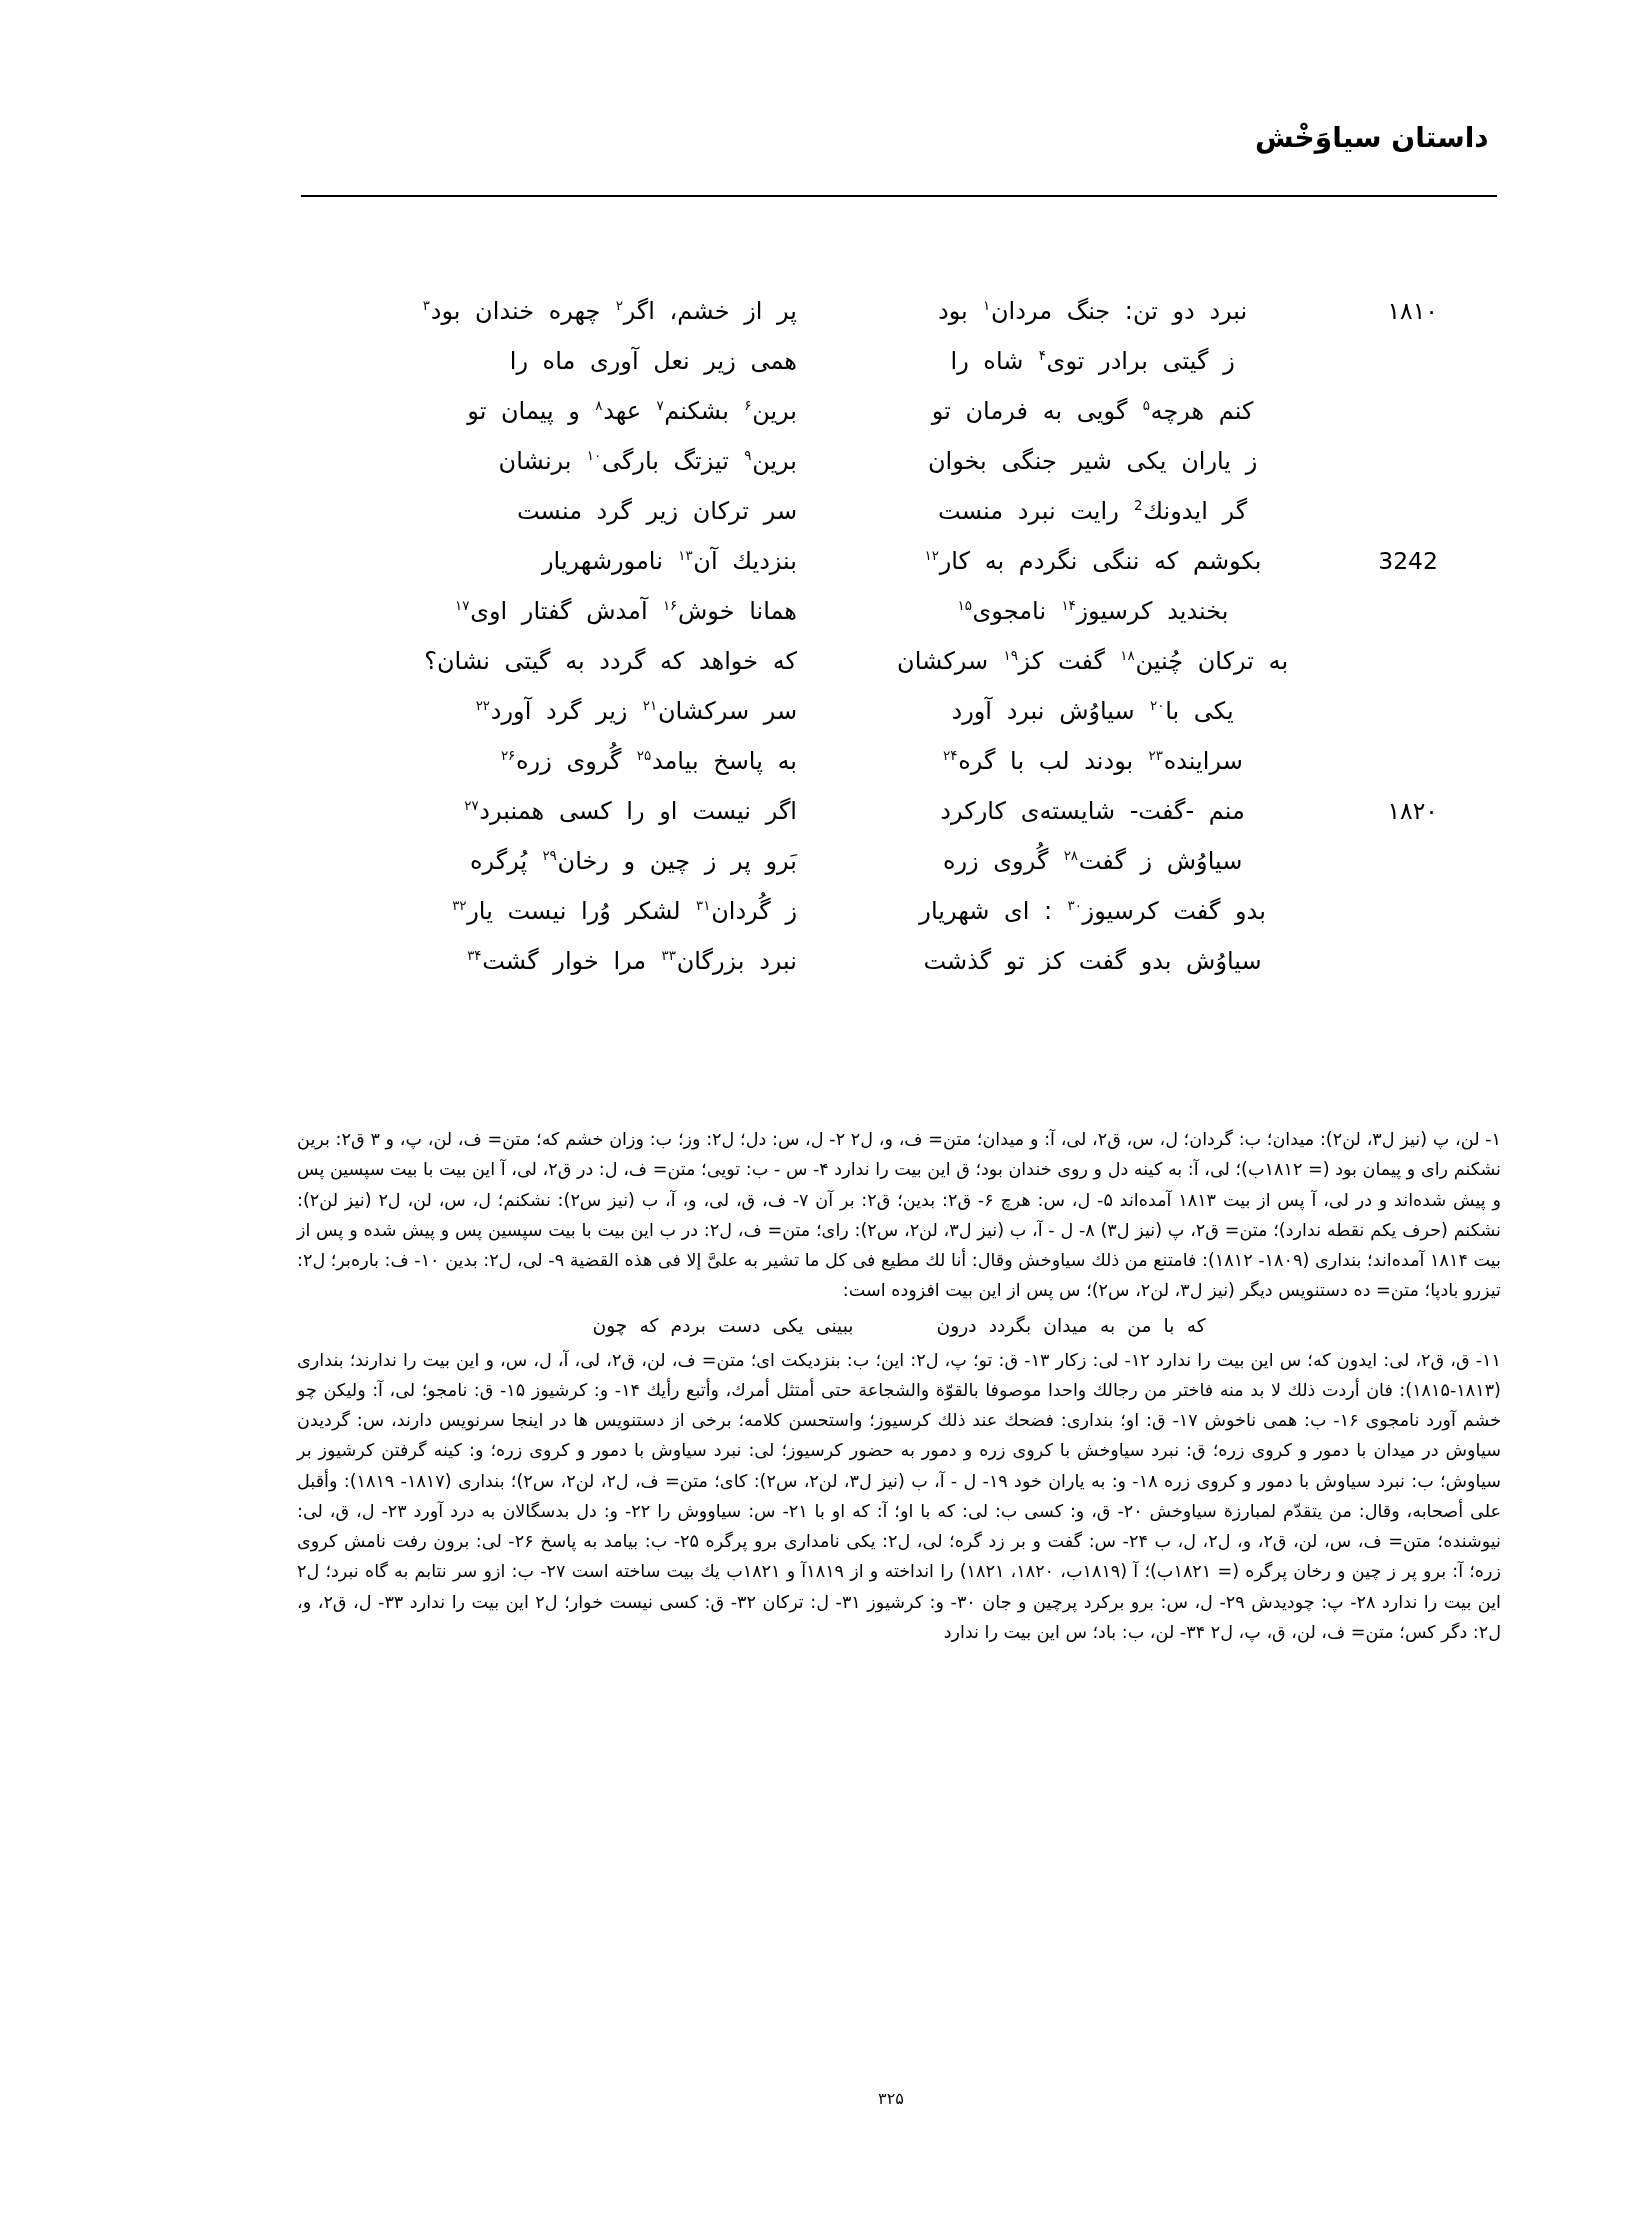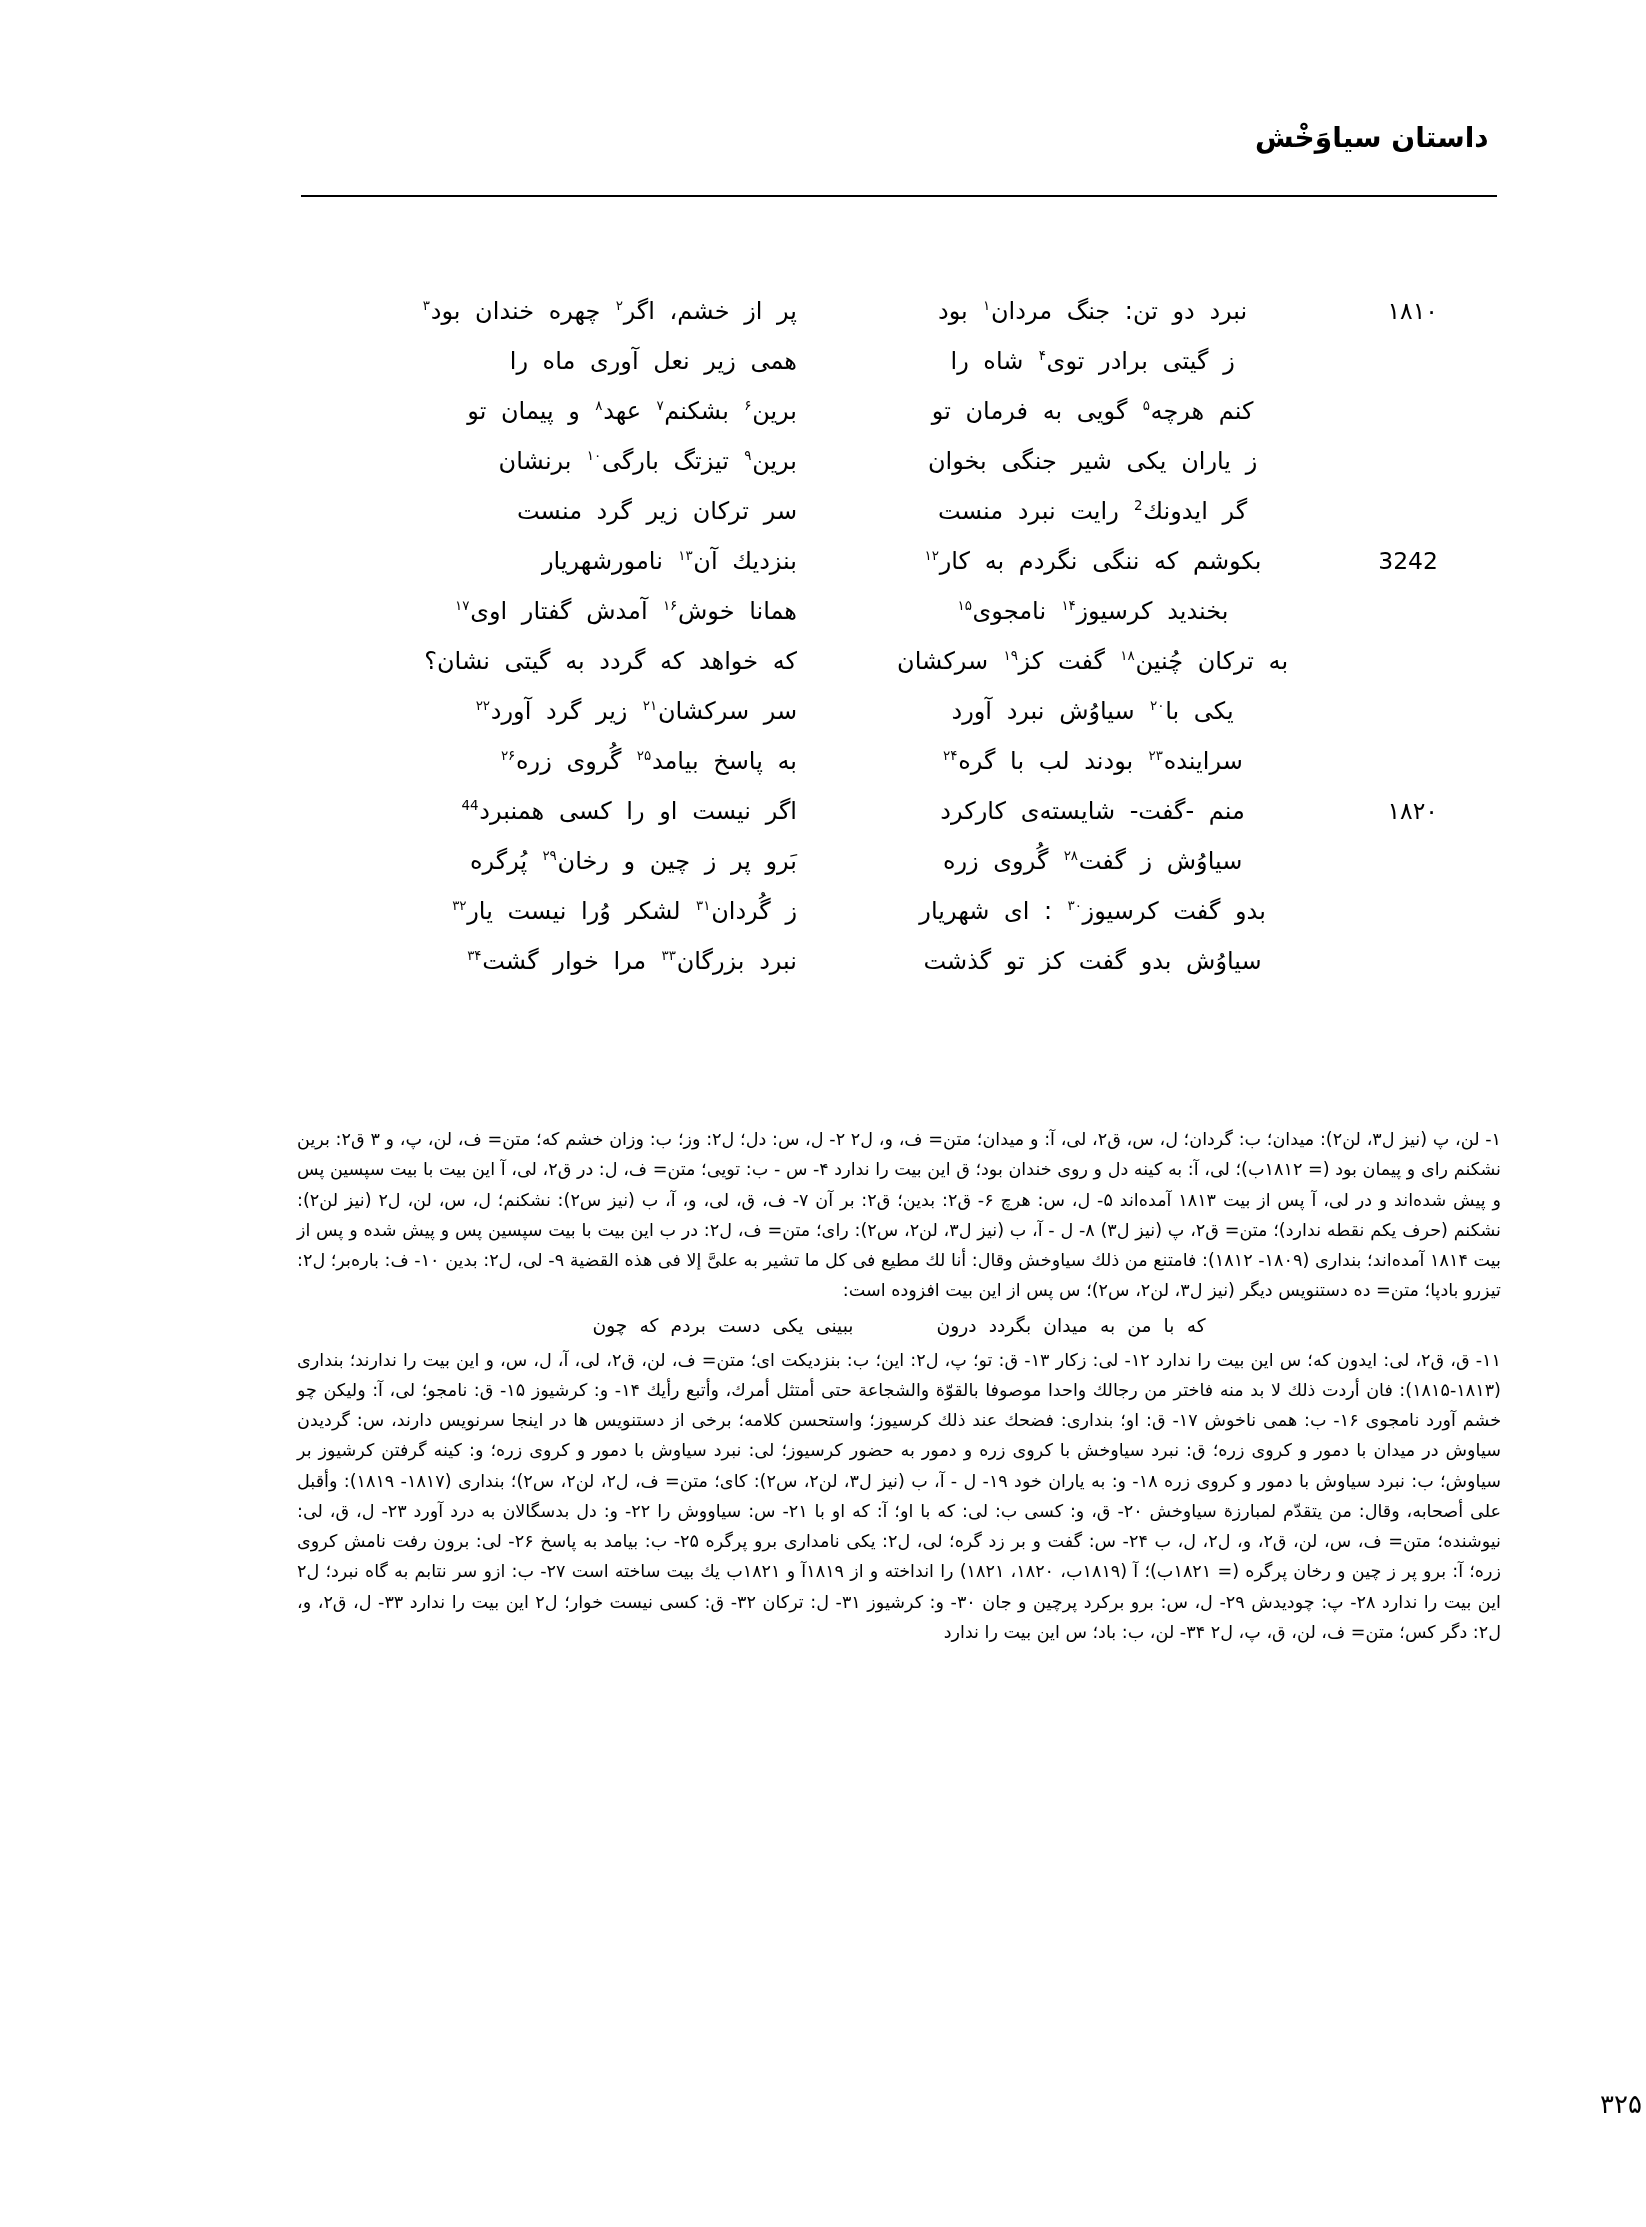--- a/index.html
+++ b/index.html
@@ -126,23 +126,24 @@
   }
   .app-inset .ih {
     white-space: nowrap;
     word-spacing: 6.2px;
   }
 
   
   #folio {
     position: absolute;
     left: 0;
-    right: 4px;
+    right: 16px;
     top: 2089px;
-    font-size: 26px;
+    text-align: center;
+    font-size: 16px;
   }
 </style>
 </head>
 <body>
 
 <div id="page">
 
   <div id="header-zone">
     <div id="running-head">داستان سیاوَخْش</div>
     <div id="header-rule"></div>
@@ -195,21 +196,21 @@
         <div class="hemistich left-h"><span class="txt">سر سرکشان<sup class="fn">۲۱</sup> زیر گرد آورد<sup class="fn">۲۲</sup></span></div>
       </div>
       <div class="verse-row">
         <div class="line-num"></div>
         <div class="hemistich right-h"><span class="txt">سراینده<sup class="fn">۲۳</sup> بودند لب با گره<sup class="fn">۲۴</sup></span></div>
         <div class="hemistich left-h"><span class="txt">به پاسخ بیامد<sup class="fn">۲۵</sup> گُروی زره<sup class="fn">۲۶</sup></span></div>
       </div>
       <div class="verse-row">
         <div class="line-num">۱۸۲۰</div>
         <div class="hemistich right-h"><span class="txt">منم -گفت- شایسته‌ی کارکرد</span></div>
-        <div class="hemistich left-h"><span class="txt">اگر نیست او را کسی همنبرد<sup class="fn">44</sup></span></div>
+        <div class="hemistich left-h"><span class="txt">اگر نیست او را کسی همنبرد<sup class="fn">۲۷</sup></span></div>
       </div>
       <div class="verse-row">
         <div class="line-num"></div>
         <div class="hemistich right-h"><span class="txt">سیاوُش ز گفت<sup class="fn">۲۸</sup> گُروی زره</span></div>
         <div class="hemistich left-h"><span class="txt">بَرو پر ز چین و رخان<sup class="fn">۲۹</sup> پُرگره</span></div>
       </div>
       <div class="verse-row">
         <div class="line-num"></div>
         <div class="hemistich right-h"><span class="txt">بدو گفت کرسیوز<sup class="fn">۳۰</sup> : ای شهریار</span></div>
         <div class="hemistich left-h"><span class="txt">ز گُردان<sup class="fn">۳۱</sup> لشکر وُرا نیست یار<sup class="fn">۳۲</sup></span></div>

